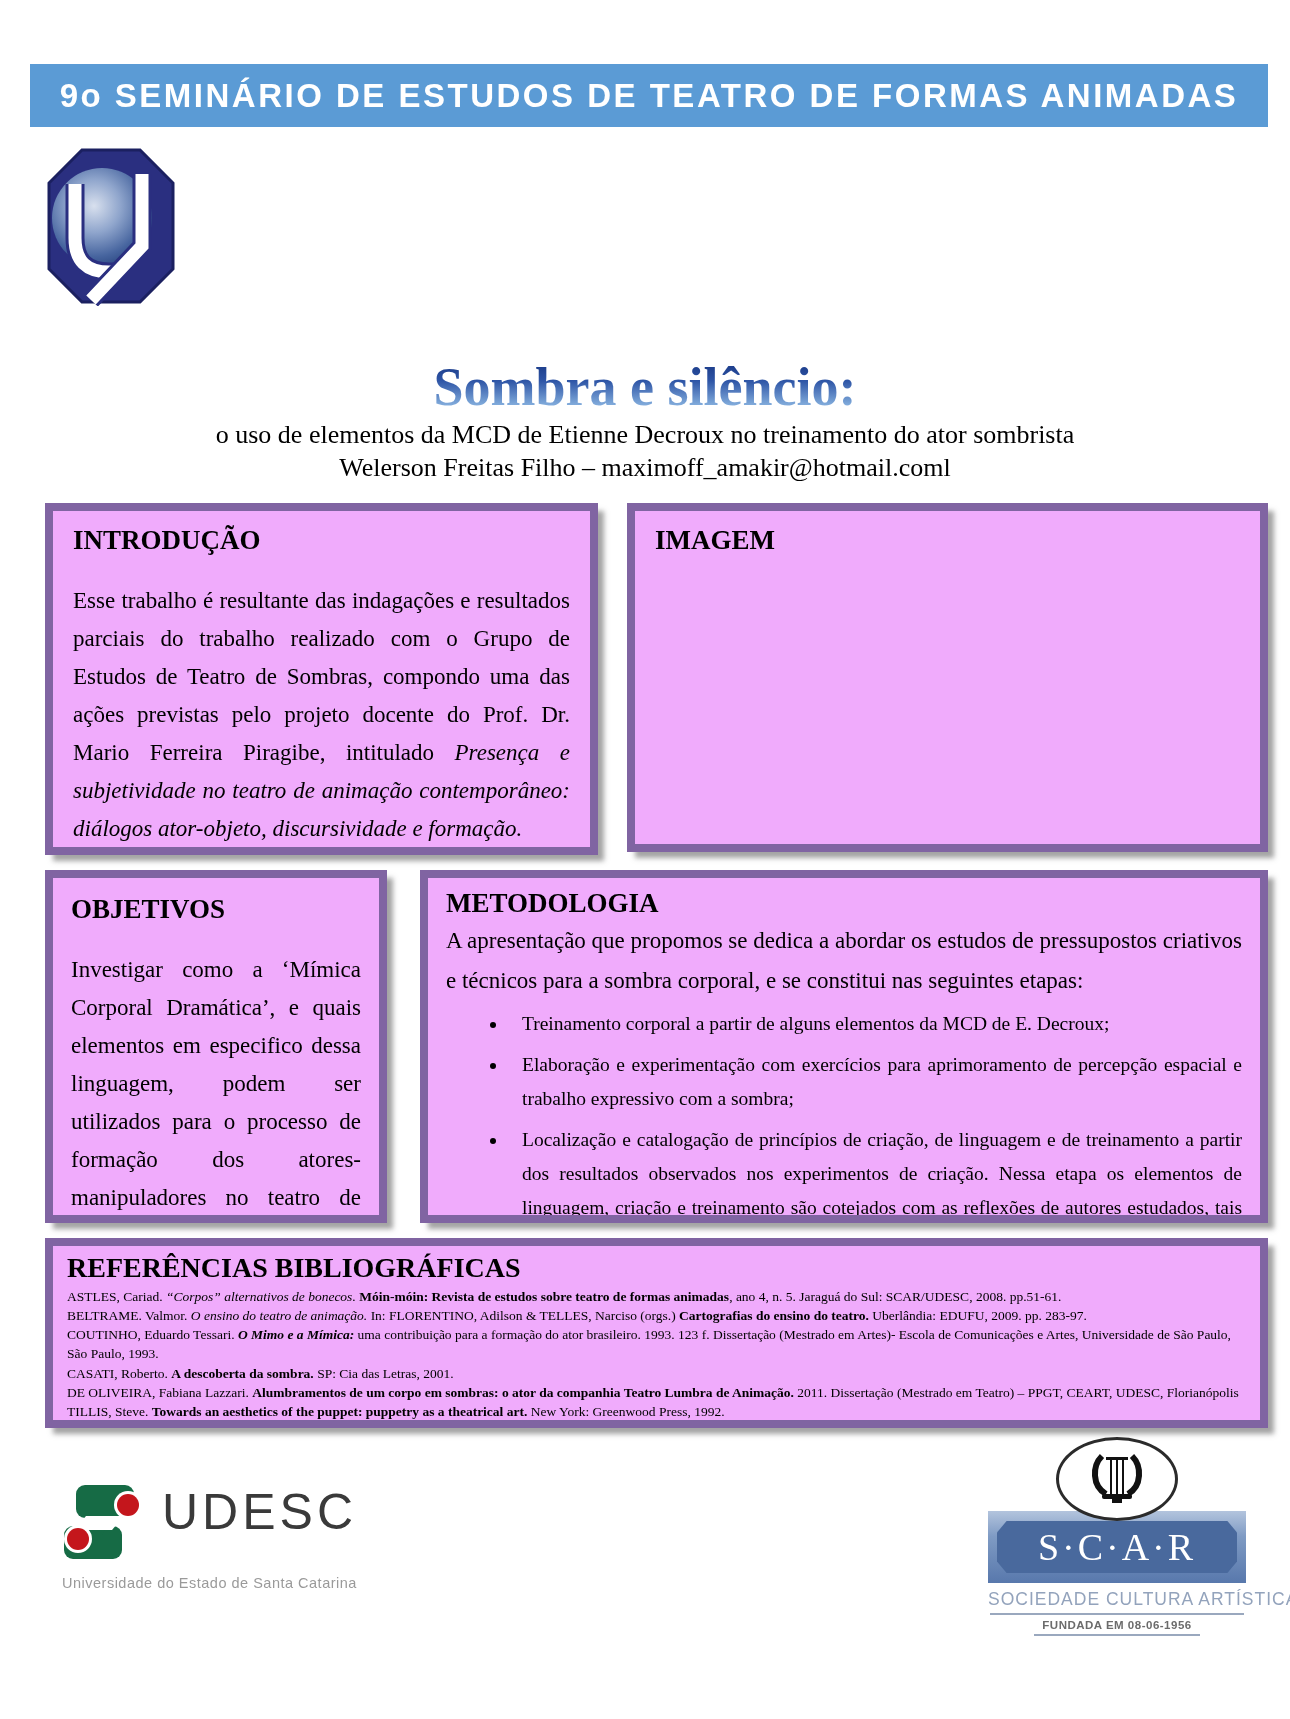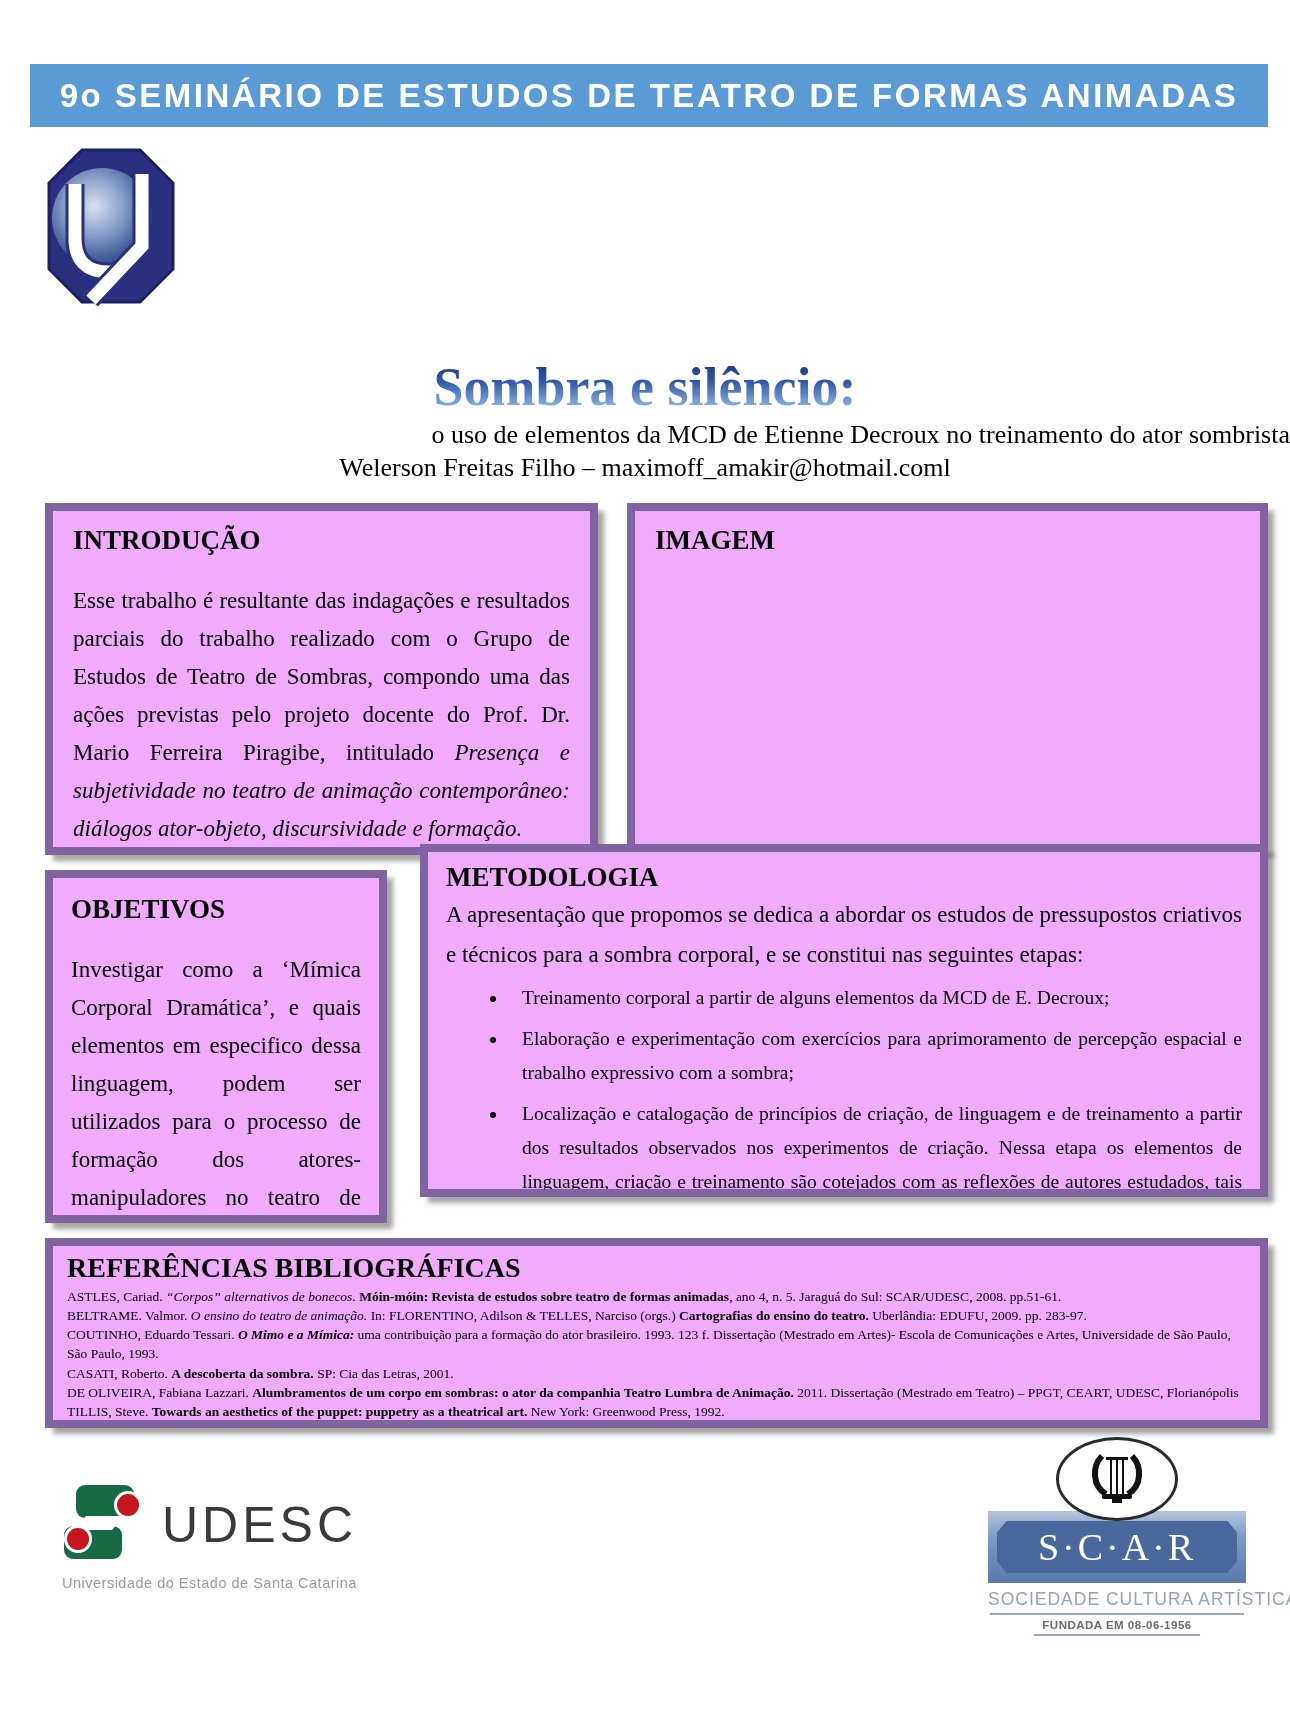--- a/index.html
+++ b/index.html
@@ -20,49 +20,49 @@
   .institution div { font-size:28px; }
   .institution .geac { font-size:24.5px; margin-top:2px; }
 
   
   .title-block { position:absolute; left:0; top:356px; width:1290px; text-align:center; }
   .poster-title { font-size:54px; font-weight:bold; color:#3E63B0; line-height:1.15; display:inline-block; }
   @supports (-webkit-background-clip: text) {
     .poster-title { background:linear-gradient(180deg,#132F7B 0%, #2E55A6 40%, #7FA9DA 78%, #C4D9F1 100%);
                     -webkit-background-clip:text; background-clip:text; color:transparent; }
   }
-  .poster-subtitle { font-size:26px; margin-top:2px;text-align:right; }
+  .poster-subtitle { font-size:26px; margin-top:2px; }
   .poster-author   { font-size:26px; margin-top:3px; }
 
   
   .box { position:absolute; box-sizing:border-box; background:#f0abfc;
          border:8px solid #8064A2; overflow:hidden;
          box-shadow:7px 7px 5px -1px rgba(90,90,90,0.55); }
   .box h2 { font-size:27px; font-weight:bold; margin:0; font-family:"Liberation Serif", serif; }
 
   #box-introducao  { left:45px;  top:503px;  width:553px;  height:352px; padding:14px 20px; }
   #box-imagem      { left:627px; top:503px;  width:641px;  height:349px; padding:14px 20px; }
   #box-objetivos   { left:45px;  top:870px;  width:342px;  height:353px; padding:16px 18px; }
-  #box-metodologia { left:420px; top:844px;  width:848px;  height:353px; padding:10px 18px; }
+  #box-metodologia { left:420px; top:870px;  width:848px;  height:353px; padding:10px 18px; }
   #box-referencias { left:45px;  top:1238px; width:1223px; height:190px; padding:6px 14px; }
 
   #box-introducao h2, #box-objetivos h2 { margin-bottom:26px; }
   .body-text { font-size:23px; line-height:38px; text-align:justify; margin:0; }
 
   .met-intro { font-size:23px; line-height:40px; text-align:justify; margin:2px 0 6px; }
   ul.bullets { margin:4px 0 0; padding-left:62px; }
   ul.bullets li { font-size:19.5px; line-height:34px; text-align:justify;
                   padding-left:14px; margin-bottom:7px; }
 
   #box-referencias h2 { font-size:28px; margin-bottom:3px; }
   .ref { margin:0; font-size:13.5px; line-height:1.42; }
 
   
   .udesc { position:absolute; left:62px; top:1483px; font-family:"Liberation Sans", sans-serif; }
-  .udesc-top { display:flex; align-items:center; }
+  .udesc-top { display:flex; }
   .udesc-acronym { font-size:50px; color:#3A3A3A; letter-spacing:4px; margin-left:14px; font-weight:500; }
   .udesc-tagline { font-size:14.5px; color:#9a9a9a; margin-top:8px; letter-spacing:0.5px; }
 
   
   .scar { position:absolute; left:988px; top:1437px; width:258px; text-align:center;
           font-family:"Liberation Sans", sans-serif; }
   .scar-ellipse { width:116px; height:78px; border:3px solid #2b2b2b; border-radius:50%;
                   background:#fff; margin:0 auto -10px; position:relative; z-index:2;
                   display:flex; align-items:center; justify-content:center; }
   .scar-banner { height:72px; background:linear-gradient(180deg,#B3C4DD 0%, #7F9BC4 35%, #5878AC 100%);

